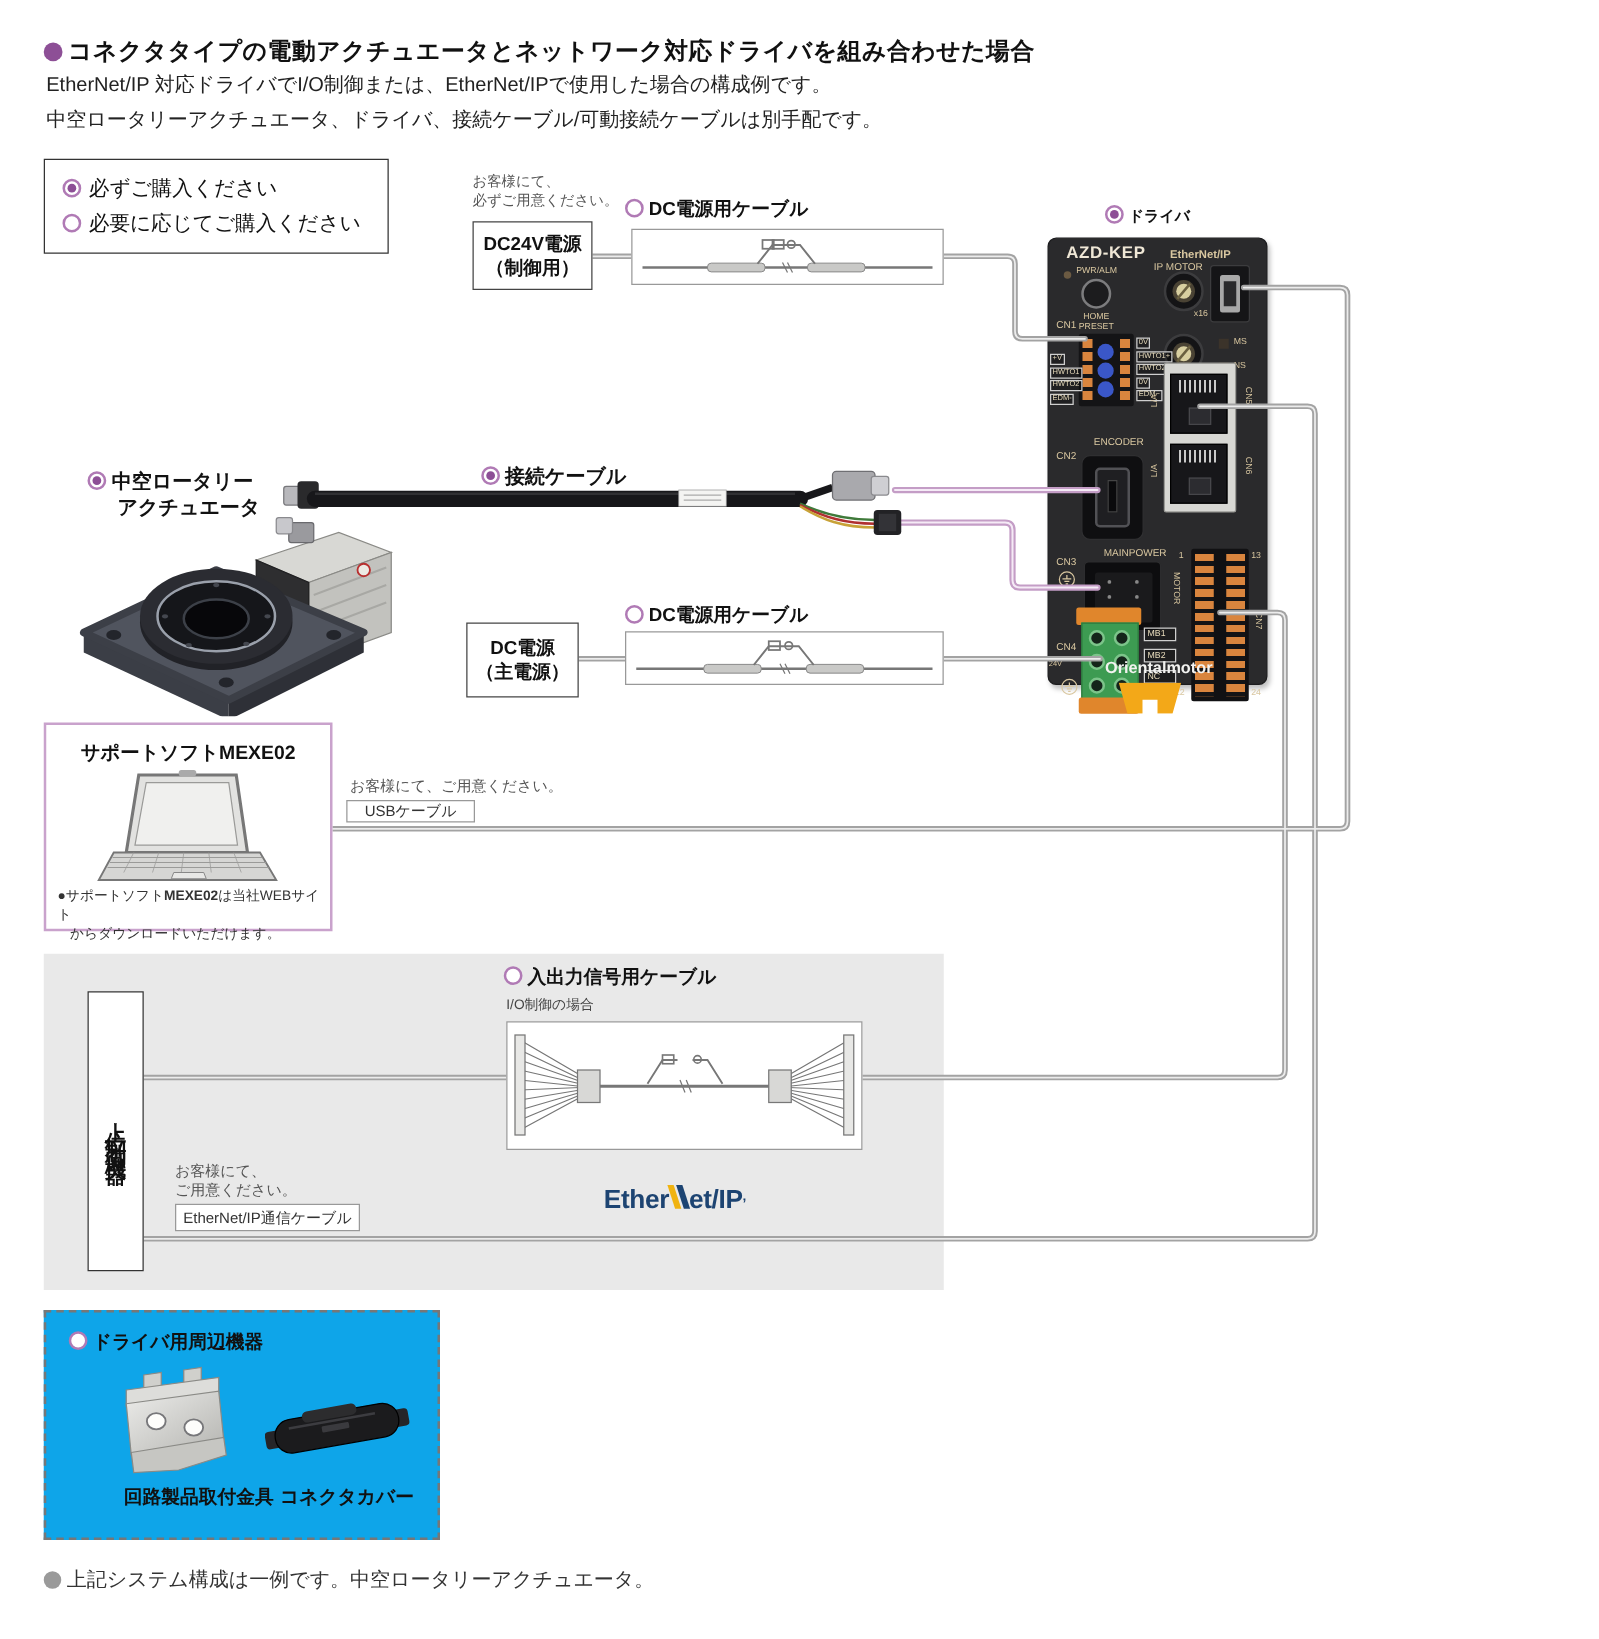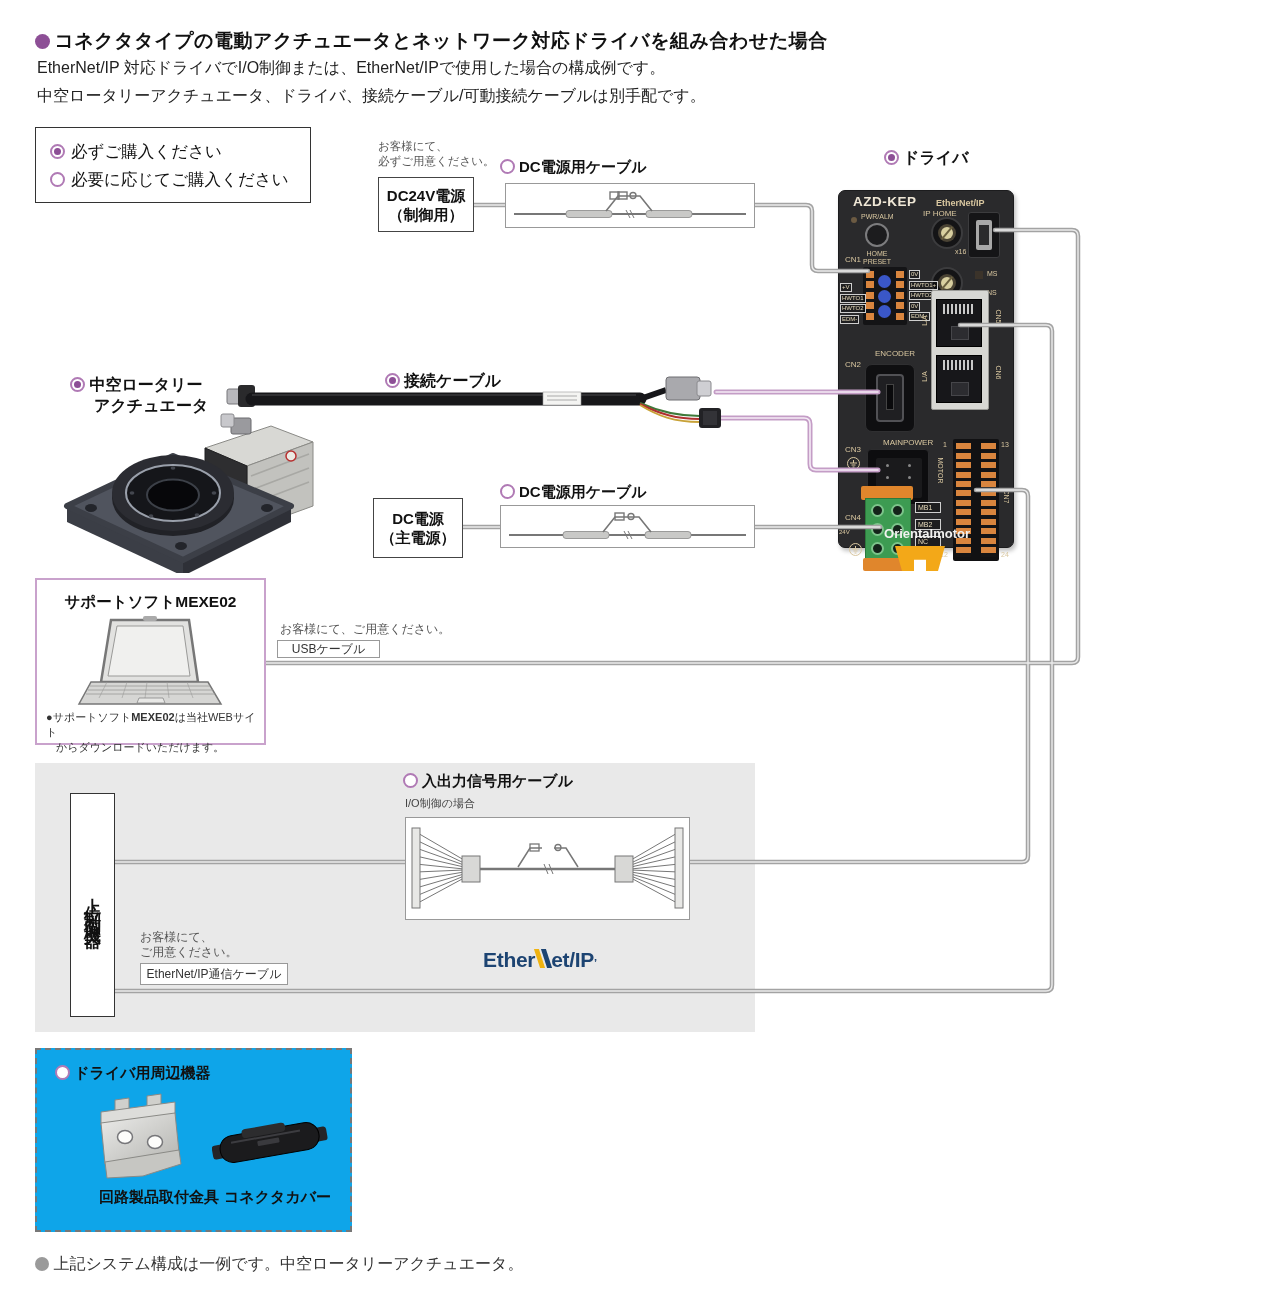--- a/index.html
+++ b/index.html
@@ -199,34 +199,34 @@
     <ellipse cx="77" cy="95" rx="2.4" ry="1.7" fill="#44474f"></ellipse>
     <ellipse cx="159" cy="95" rx="2.4" ry="1.7" fill="#44474f"></ellipse>
     <ellipse cx="118" cy="70" rx="2.4" ry="1.7" fill="#44474f"></ellipse>
     <ellipse cx="96" cy="118" rx="2.4" ry="1.7" fill="#44474f"></ellipse>
     <ellipse cx="142" cy="117" rx="2.4" ry="1.7" fill="#44474f"></ellipse>
   </svg>
   <div class="abs z4 sec-label" style="left:385px;top:371px;font-size:16px;">
     <span class="mk mk-double"></span><span>接続ケーブル</span>
   </div>
 
-  <div class="abs z4 sec-label" style="left:884px;top:148px;font-size:16px;">
+  <div class="abs z4 sec-label" style="left:884px;top:164px;font-size:12px;">
     <span class="mk mk-double"></span><span>ドライバ</span>
   </div>
   <div class="abs z1 driver" style="left:838px;top:190px;">
     <div class="t" style="left:14px;top:3px;font-size:13.5px;font-weight:bold;color:#efe7d6;letter-spacing:.5px;">AZD-KEP</div>
     <div class="t" style="left:97px;top:7px;font-size:9px;font-weight:bold;">EtherNet/IP</div>
     <div class="abs" style="left:12px;top:26px;width:6px;height:6px;border-radius:50%;background:#6b5a42;"></div>
     <div class="t" style="left:22px;top:22px;font-size:7px;">PWR/ALM</div>
     <div class="abs" style="left:26px;top:32px;width:24px;height:24px;border-radius:50%;border:2px solid #7c7c7e;background:#1c1c1e;"></div>
     <div class="t" style="left:12px;top:59px;width:52px;text-align:center;font-size:7px;line-height:8px;">
       <div>HOME</div>
         <div>PRESET</div>
     </div>
-    <div class="t" style="left:84px;top:18px;font-size:8px;">IP HOME</div>
+    <div class="t" style="left:84px;top:18px;font-size:8px;">IP MOTOR</div>
     <div class="dial" style="left:92px;top:26px;"></div>
     <div class="t" style="left:116px;top:57px;font-size:7px;">x16</div>
     <div class="dial" style="left:92px;top:76px;"></div>
     <div class="t" style="left:118px;top:107px;font-size:7px;">x1</div>
     <div class="abs" style="left:129px;top:21px;width:32px;height:46px;background:#151517;border:1px solid #3c3c3e;border-radius:3px;">
       <div class="abs" style="left:7px;top:7px;width:16px;height:30px;background:#a8a8a8;border-radius:2px;">
         <div class="abs" style="left:3px;top:5px;width:10px;height:20px;background:#2a2a2c;"></div>
       </div>
     </div>
     <div class="abs" style="left:136px;top:80px;width:8px;height:8px;background:#3b332a;"></div>

